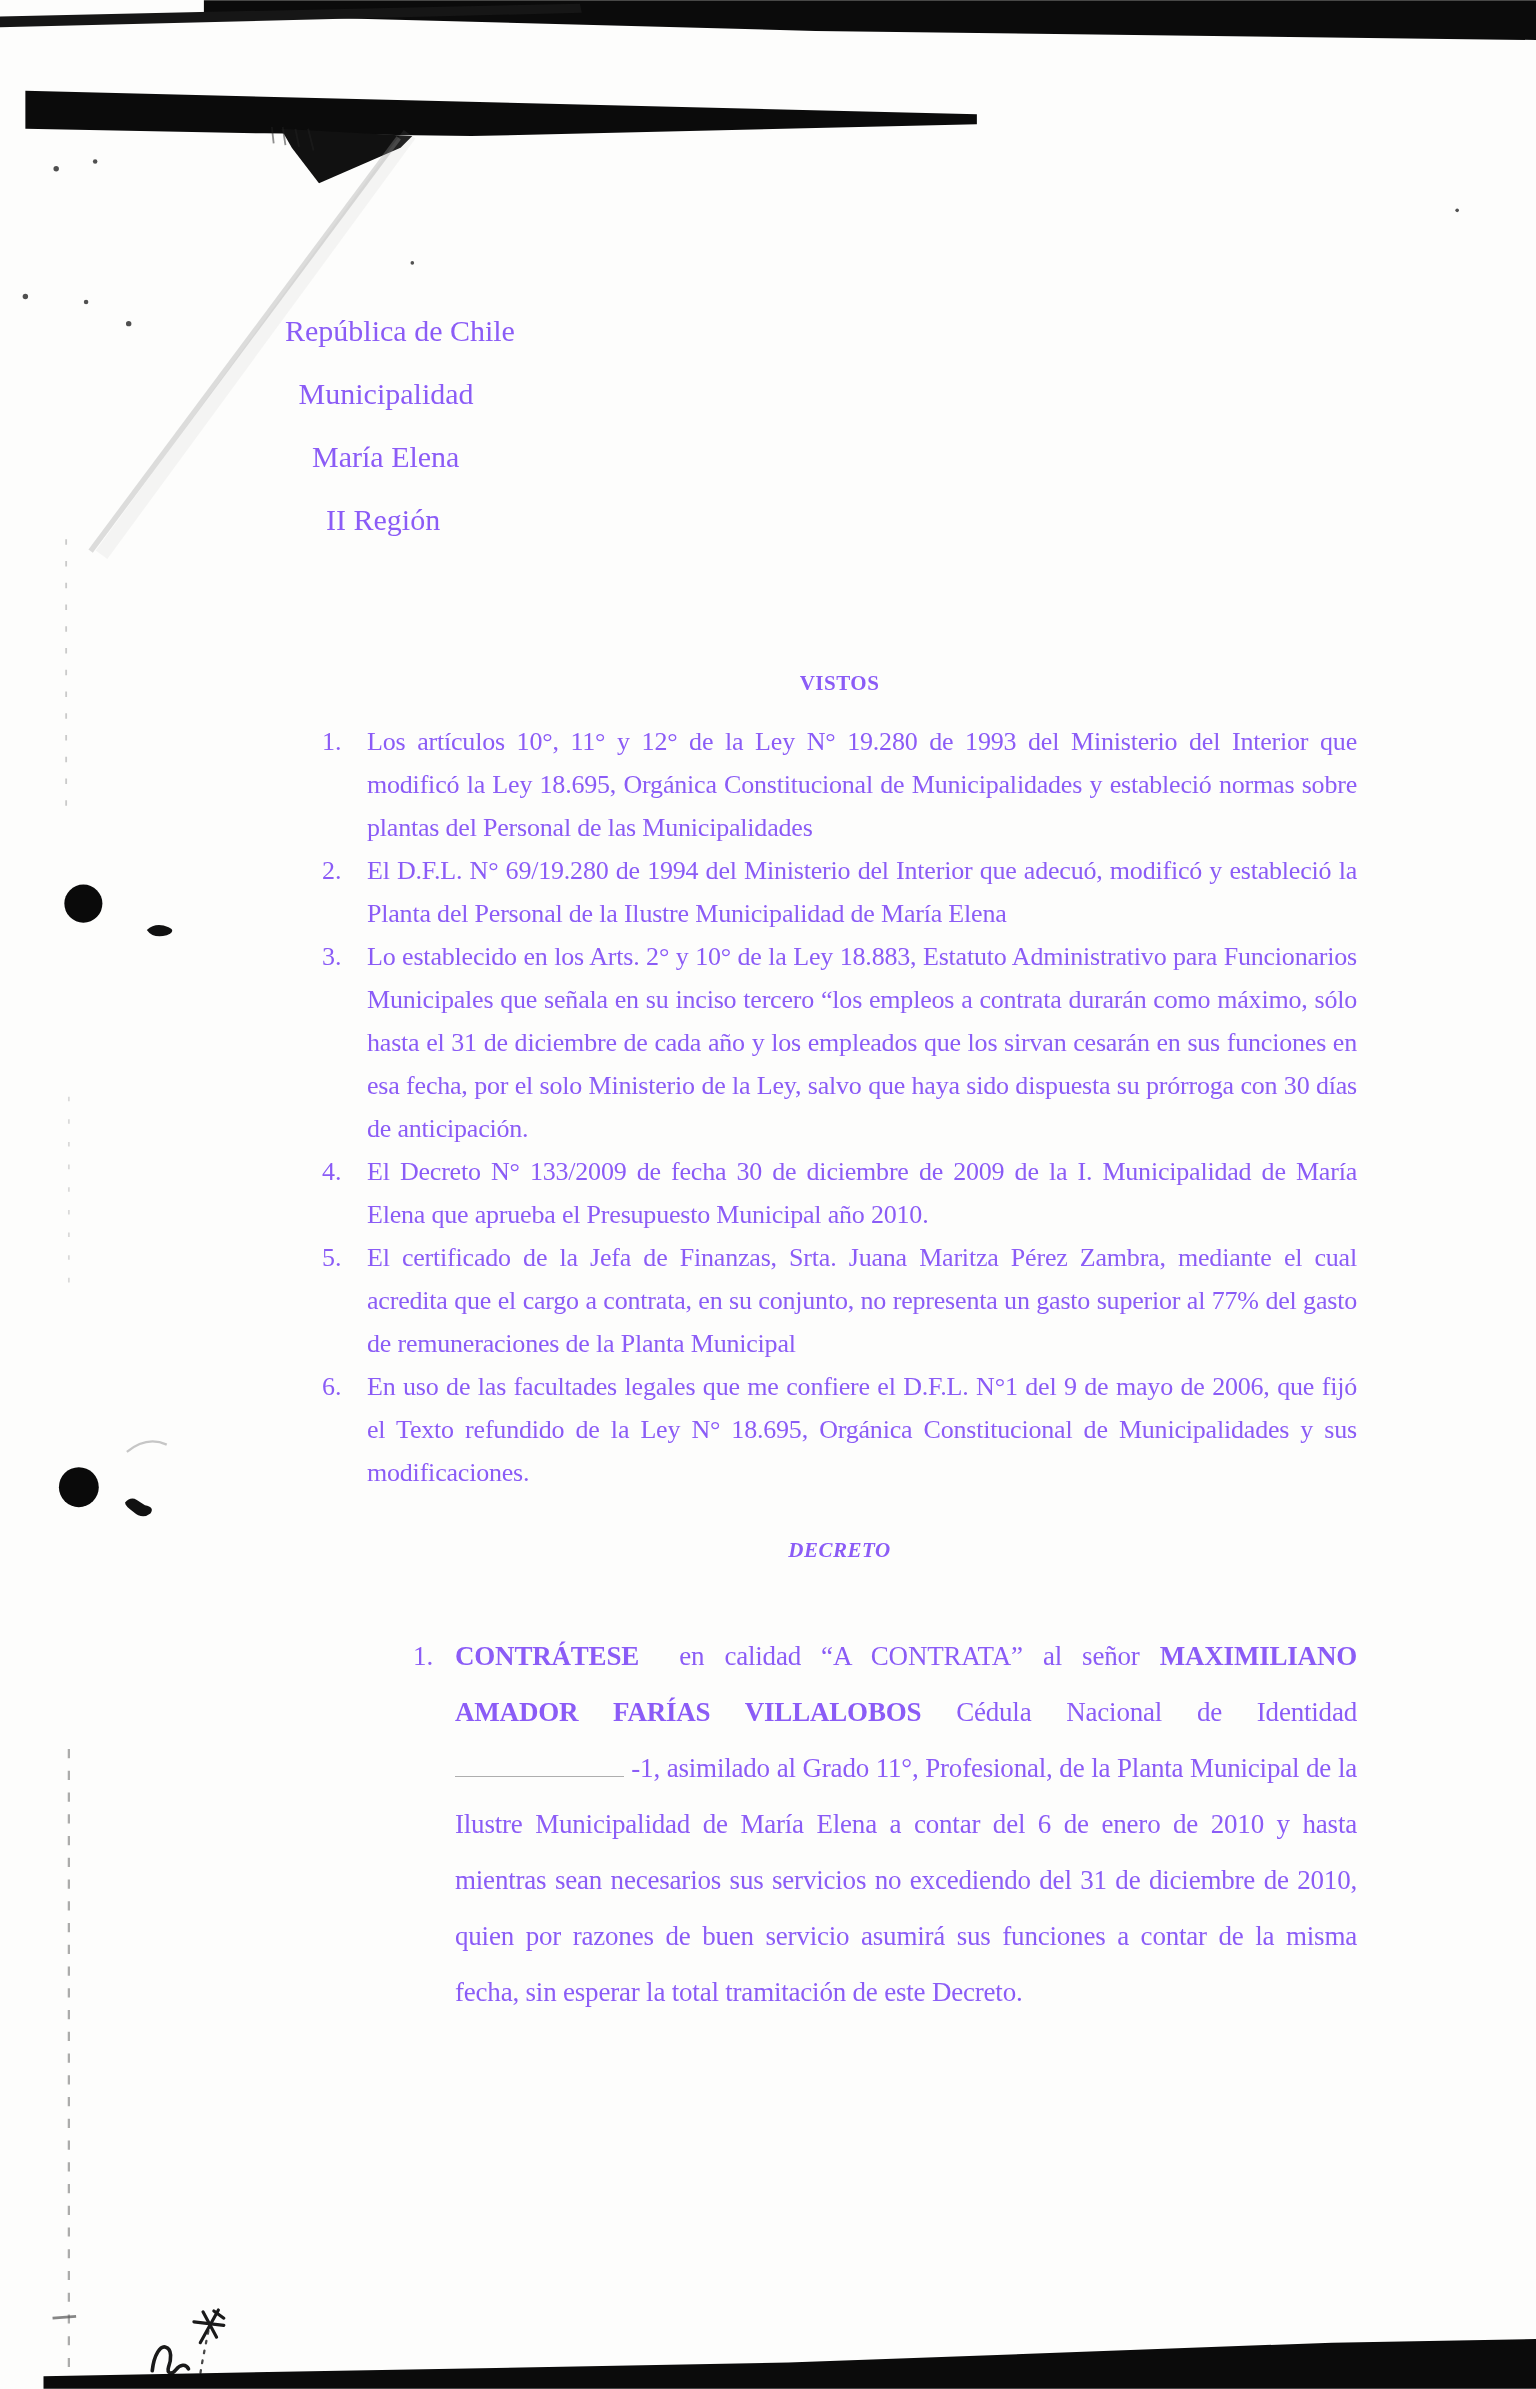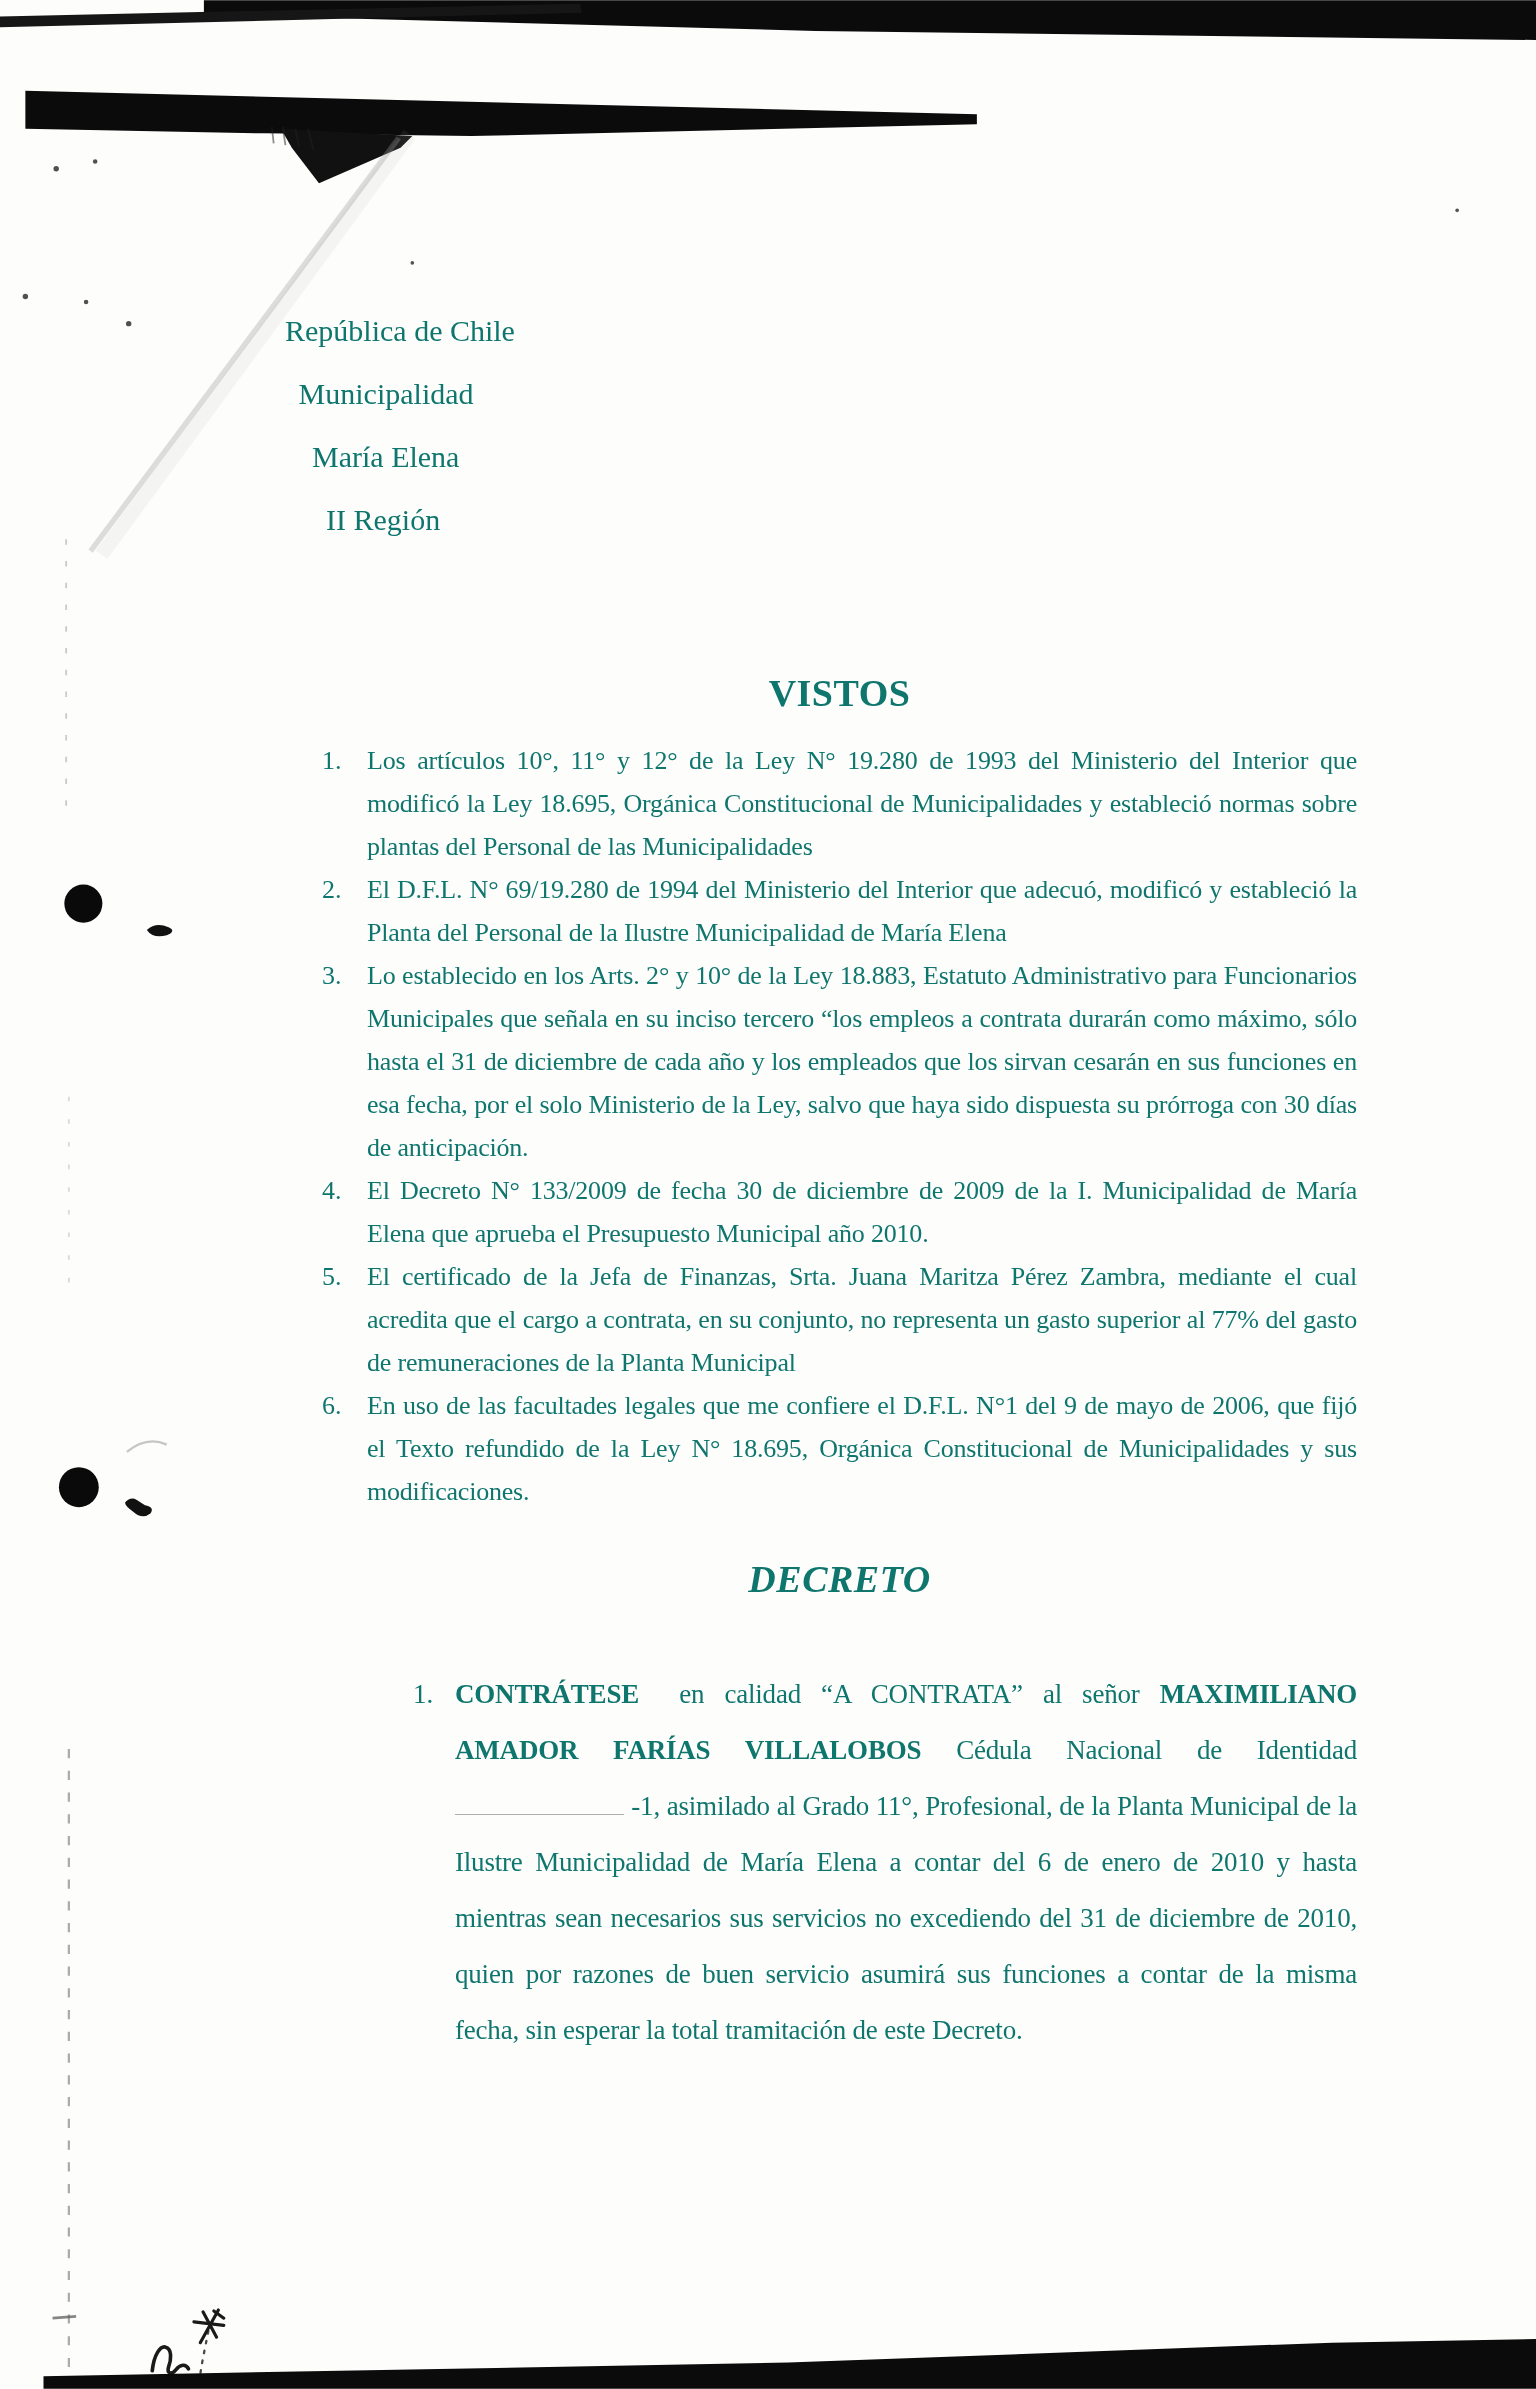--- a/index.html
+++ b/index.html
@@ -2,21 +2,21 @@
 <html style="font-size:14.5px"><head>
 <meta charset="utf-8">
 <style>
   html,body{margin:0;padding:0;background:#e9e9e9;}
   .page{
     position:relative;
     width:1536px;height:2389px;
     background:#fdfdfc;
     overflow:hidden;
     font-family:"Liberation Serif","DejaVu Serif",serif;
-    color:#0f766e;
+    color:#8b5cf6;
   }
   .artifacts{position:absolute;inset:0;width:1536px;height:2389px;pointer-events:none;z-index:3;}
   .letterhead{
     position:absolute;left:285px;top:299px;
     font-size:30px;line-height:63px;white-space:nowrap;z-index:2;
   }
   .letterhead .lh-line{display:block;}
   .letterhead .lh-line:nth-child(2){margin-left:13.6px;}
   .letterhead .lh-line:nth-child(3){margin-left:27px;}
   .letterhead .lh-line:nth-child(4){margin-left:41px;font-family:Liberation Serif, serif;}
@@ -24,21 +24,21 @@
     position:absolute;left:884px;top:544px;font-size:29px;z-index:2;white-space:nowrap;
   }
   .dateline .row2{margin-top:30px;}
   .pre{white-space:pre-wrap;}
   .decree-number{font-weight:700;margin-left:67px;letter-spacing:0.5px;}
   .body-col{
     position:absolute;left:322px;top:671px;width:1035px;z-index:2;
     font-size:26px;
   }
   .section-heading{
-    margin:0;text-align:center;font-weight:700;font-size:38px;letter-spacing:0.5px;
+    margin:0;text-align:center;font-weight:700;font-size:21px;letter-spacing:0.5px;
   }
   .vistos-list{list-style:none;margin:23.6px 0 0 0;padding:0;}
   .vistos-list li{display:flex;margin:0;}
   .vistos-list .num{flex:0 0 45px;line-height:43px;}
   .vistos-list .txt{flex:1;text-align:justify;line-height:43px;letter-spacing:-0.2px;}
   .decreto-heading{margin-top:44px;font-style:italic;}
   .decreto-item{display:flex;margin:65px 0 0 91px;}
   .decreto-item .num{flex:0 0 42px;line-height:56px;font-size:27px;}
   .decreto-item .par{
     flex:1;margin:0;text-align:justify;line-height:56px;font-size:27px;letter-spacing:-0.2px;

